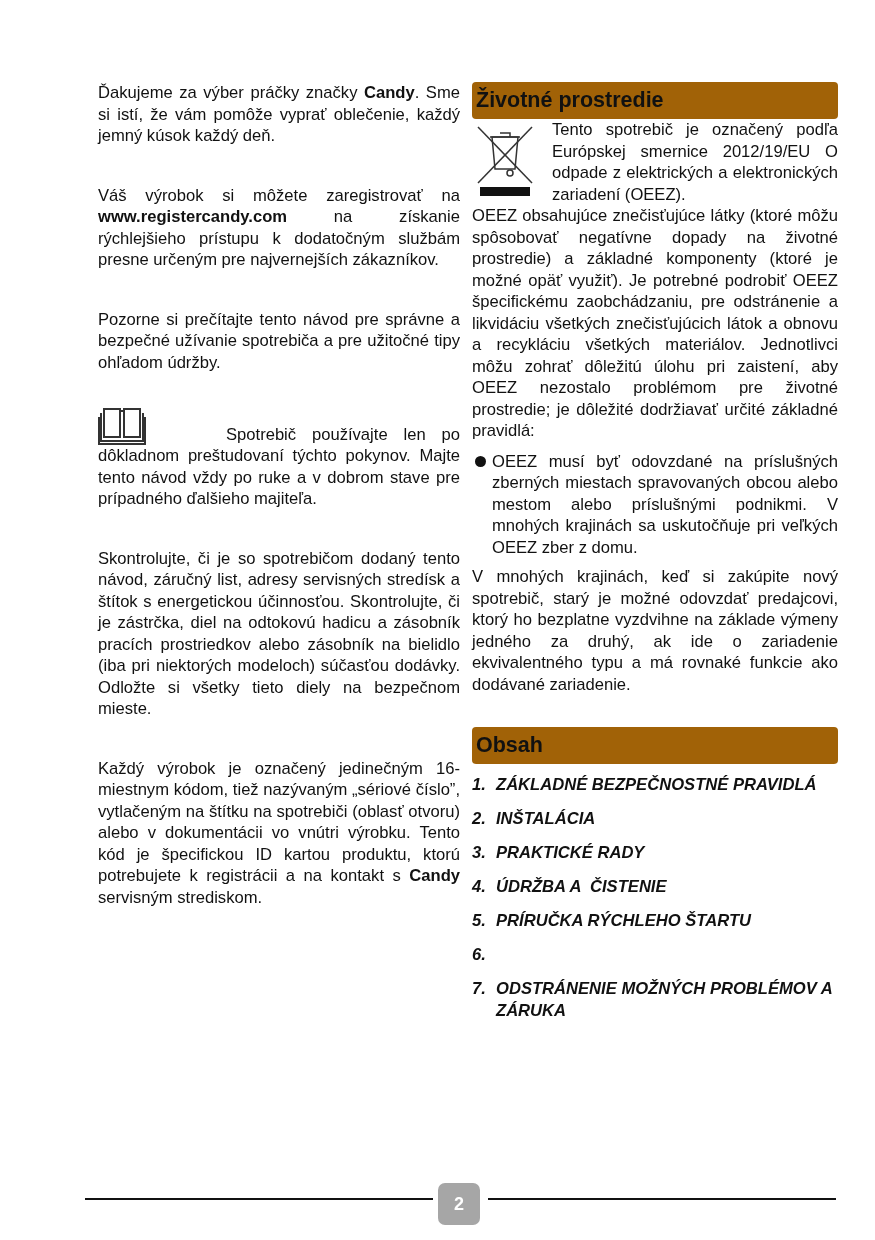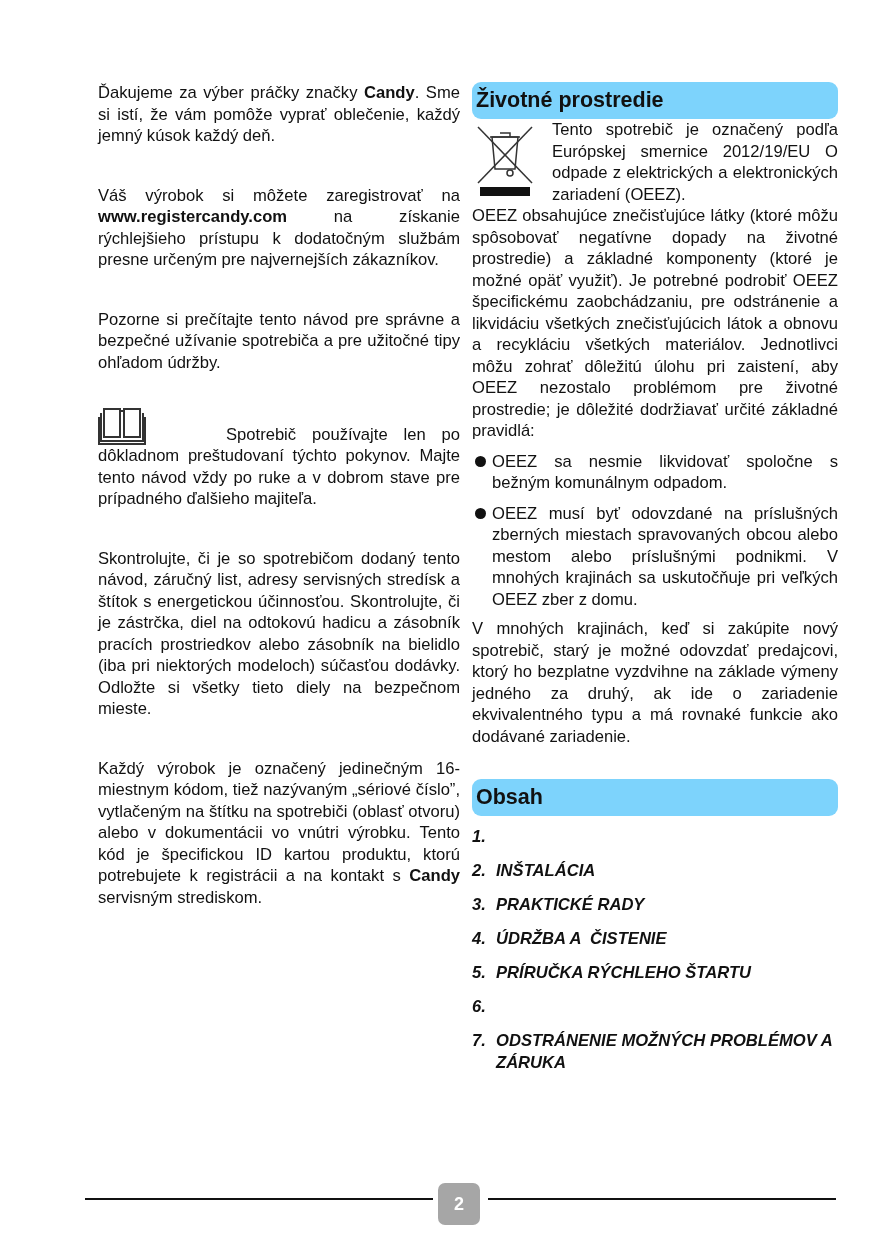--- a/index.html
+++ b/index.html
@@ -4,21 +4,21 @@
 <style>
   html, body { margin:0; padding:0; background:#fff; }
   body { width:875px; height:1240px; position:relative; overflow:hidden;
          font-family:"Liberation Sans", sans-serif; color:#111; }
   .col { position:absolute; font-size:16.6px; line-height:21.5px; }
   .left { left:98px; top:82px; width:362px; }
   .right { left:472px; top:82px; width:366px; }
   p { margin:0; text-align:justify; }
   .gap { margin-top:38px; }
   b { font-weight:bold; }
-  .hdr { background:#7dd3fc; border-radius:9px; height:37px; line-height:37px;
+  .hdr { background:#a16207; border-radius:4px; height:37px; line-height:37px;
          font-size:21.5px; font-weight:bold; padding-left:4px; }
   .book { display:inline-block; width:48px; height:40px; vertical-align:bottom; margin-right:80px; }
   .weee { float:left; width:62px; height:74px; margin:4px 16px 0 2px; }
   .bullet { display:flex; margin-top:9px; }
   .bullet .dot { width:11px; height:11px; border-radius:50%; background:#111;
                  margin:5px 6px 0 3px; flex:none; }
   .bullet p { flex:1; }
   .toc { list-style:none; margin:10px 0 0 0; padding:0; font-weight:bold; font-style:italic;
          font-size:16.6px; }
   .toc li { display:flex; line-height:21.5px; margin-bottom:12.5px; }
@@ -74,34 +74,31 @@
         </g>
         <rect x="6" y="64" width="50" height="9" fill="#111"></rect>
       </svg>
     </span>
     <p>Tento spotrebič je označený podľa Európskej smernice 2012/19/EU O odpade z elektrických a elektronických zariadení (OEEZ).</p>
     <p>OEEZ obsahujúce znečisťujúce látky (ktoré môžu spôsobovať negatívne dopady na životné prostredie) a základné komponenty (ktoré je možné opäť využiť). Je potrebné podrobiť OEEZ špecifickému zaobchádzaniu, pre odstránenie a likvidáciu všetkých znečisťujúcich látok a obnovu a recykláciu všetkých materiálov. Jednotlivci môžu zohrať dôležitú úlohu pri zaistení, aby OEEZ nezostalo problémom pre životné prostredie; je dôležité dodržiavať určité základné pravidlá:</p>
   </div>
 
   <div class="bullet">
     <span class="dot"></span>
-    <p>OEEZ sa nesmie likvidovať spoločne s bežným komunálnym odpadom.</p>
-  </div>
-  <div class="bullet">
-    <span class="dot"></span>
     <p>OEEZ musí byť odovzdané na príslušných zberných miestach spravovaných obcou alebo mestom alebo príslušnými podnikmi. V mnohých krajinách sa uskutočňuje pri veľkých OEEZ zber z domu.</p>
   </div>
 
   <p style="margin-top:8px;">V mnohých krajinách, keď si zakúpite nový spotrebič, starý je možné odovzdať predajcovi, ktorý ho bezplatne vyzdvihne na základe výmeny jedného za druhý, ak ide o zariadenie ekvivalentného typu a má rovnaké funkcie ako dodávané zariadenie.</p>
 
   <div class="hdr" style="margin-top:32px;">Obsah</div>
 
   <ul class="toc">
     <li>
         <span class="num">1.</span>
+        <span>ZÁKLADNÉ BEZPEČNOSTNÉ PRAVIDLÁ</span>
       </li>
     <li>
         <span class="num">2.</span>
         <span>INŠTALÁCIA</span>
       </li>
     <li>
         <span class="num">3.</span>
         <span>PRAKTICKÉ RADY</span>
       </li>
     <li>

